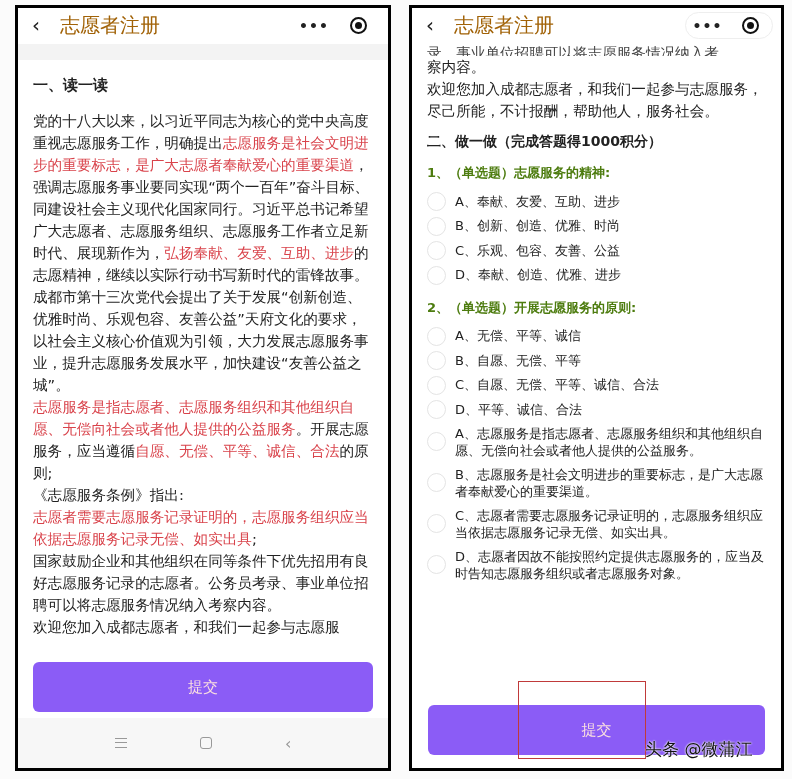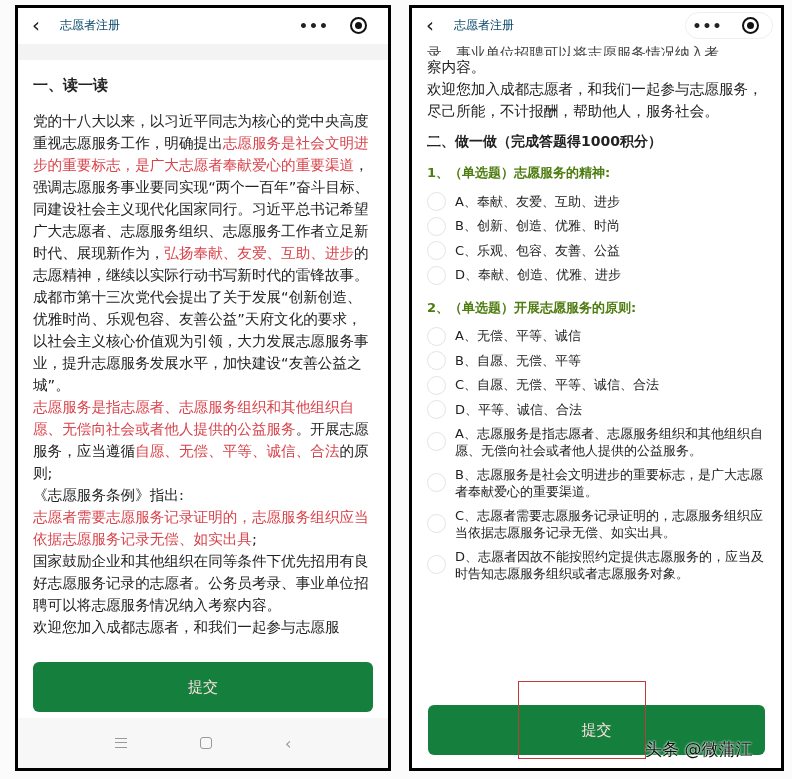--- a/index.html
+++ b/index.html
@@ -11,42 +11,42 @@
     border: 3px solid #000; overflow: hidden;
   }
   .phone.left { left: 15px; width: 376px; height: 766px; }
   .phone.right { left: 409px; width: 375px; height: 766px; }
 
   .nav {
     position: absolute; left: 0; right: 0; top: 0; height: 34px; background: #fff; z-index: 5;
     display: flex; align-items: center;
   }
   .nav .back { width: 14px; margin-left: 14px; font-size: 20px; color: #222; line-height: 1; }
-  .nav .title { margin-left: 14px; font-size: 12px; color: #0c4a6e; text-align: center; }
+  .nav .title { margin-left: 14px; font-size: 20px; color: #a16207; text-align: center; }
   .nav .capsule {
     position: absolute; right: 8px; top: 4px; width: 88px; height: 27px; border-radius: 14px;
     display: flex; align-items: center;
   }
   .right .nav .capsule { border: 1px solid #eee; }
   .capsule .more { width: 50%; text-align: center; font-size: 14px; font-weight: bold; letter-spacing: 1px; color: #222; }
   .capsule .target {
     width: 50%; display: flex; justify-content: center; align-items: center;
   }
   .target-ring { width: 17px; height: 17px; border: 2.5px solid #111; border-radius: 50%; display: flex; align-items: center; justify-content: center; }
   .target-dot { width: 7px; height: 7px; background: #111; border-radius: 50%; }
 
   .gray-band { position: absolute; left: 0; right: 0; top: 36px; height: 16px; background: #f3f3f3; }
 
   .content { position: absolute; left: 15px; right: 12px; font-size: 14.6px; line-height: 22px; color: #222; }
   .left .content { top: 66px; }
   .h1 { font-weight: bold; font-size: 15px; margin-bottom: 14px; }
   .red { color: #d9434b; }
 
   .submit {
-    position: absolute; height: 50px; background: #15803d; border-radius: 6px;
+    position: absolute; height: 50px; background: #8b5cf6; border-radius: 6px;
     color: #fbdfe0; font-size: 15px; display: flex; align-items: center; justify-content: center;
   }
   .left .submit { left: 15px; right: 15px; top: 654px; }
   .right .submit { left: 16px; right: 16px; top: 697px; }
 
   .sysbar { position: absolute; left: 0; right: 0; bottom: 0; height: 50px; background: #f7f7f7; display: flex; align-items: center; justify-content: space-around; padding: 0 60px; color: #888; }
   .sys-menu { width: 12px; height: 10px; border-top: 1.5px solid #999; border-bottom: 1.5px solid #999; position: relative; }
   .sys-menu::after { content: ""; position: absolute; left: 0; right: 0; top: 3px; border-top: 1.5px solid #999; }
   .sys-home { width: 12px; height: 12px; border: 1.5px solid #999; border-radius: 3px; }
   .sys-back { font-size: 16px; color: #999; }

